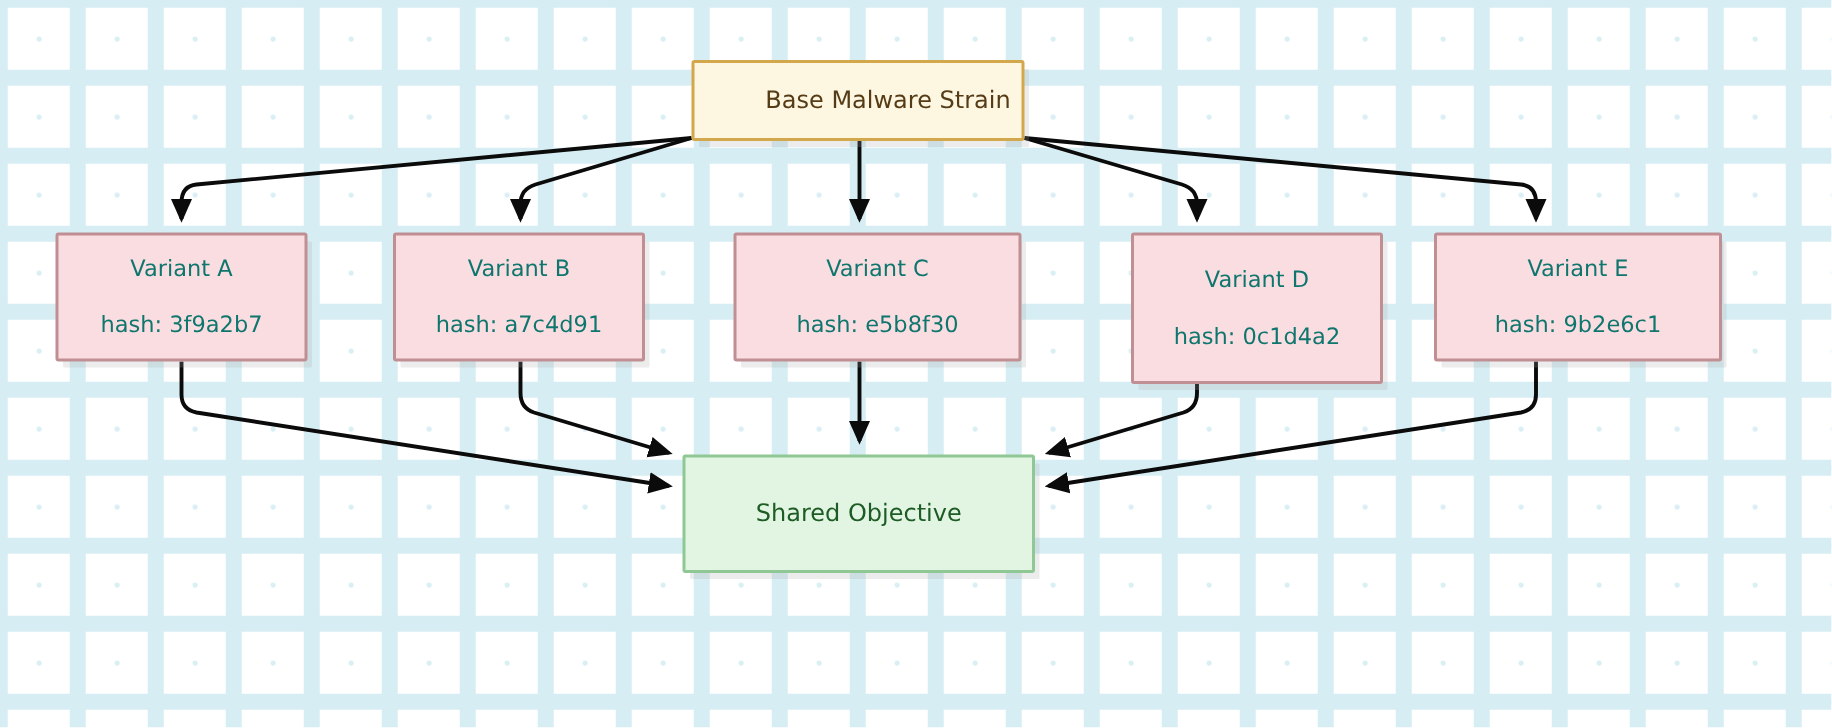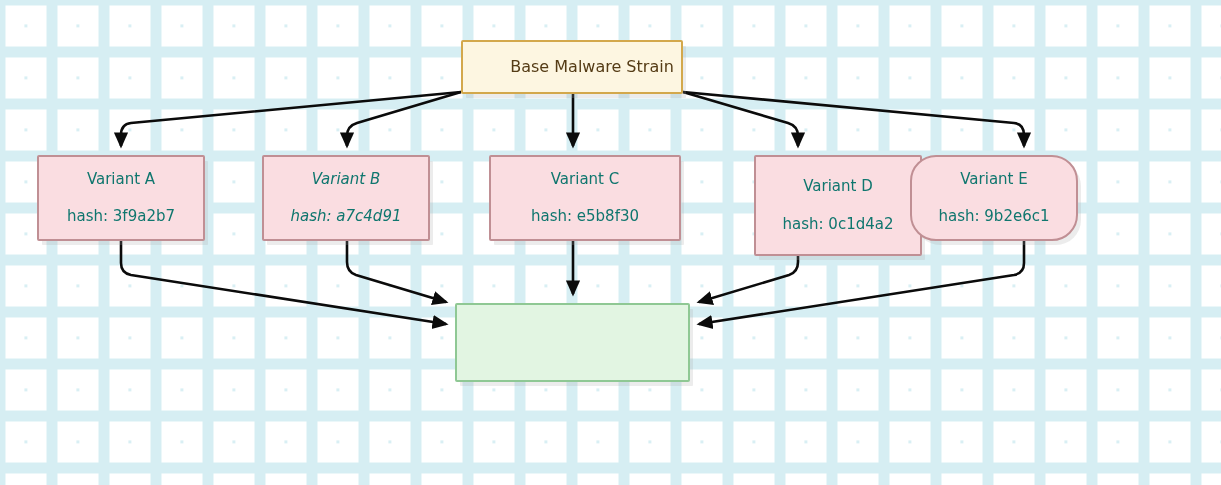--- a/index.html
+++ b/index.html
@@ -104,36 +104,37 @@
 
   <div class="node node-base" style="left:461px; top:40px; width:222px; height:54px;">
     <span class="node-line">Base Malware Strain</span>
   </div>
 
   <div class="node node-variant" style="left:37px; top:155px; width:168px; height:86px;">
     <span class="node-line">Variant A</span>
     <span class="node-line l2">hash: 3f9a2b7</span>
   </div>
 
-  <div class="node node-variant" style="left:262px; top:155px; width:168px; height:86px;font-style:italic;">
+  <div class="node node-variant" style="left:262px; top:155px; width:168px; height:86px;">
     <span class="node-line">Variant B</span>
     <span class="node-line l2">hash: a7c4d91</span>
   </div>
 
   <div class="node node-variant" style="left:489px; top:155px; width:192px; height:86px;">
     <span class="node-line">Variant C</span>
     <span class="node-line l2">hash: e5b8f30</span>
   </div>
 
   <div class="node node-variant" style="left:754px; top:155px; width:168px; height:101px;">
     <span class="node-line">Variant D</span>
     <span class="node-line l2">hash: 0c1d4a2</span>
   </div>
 
-  <div class="node node-variant" style="left:910px; top:155px; width:168px; height:86px;border-radius:26px;">
+  <div class="node node-variant" style="left:956px; top:155px; width:192px; height:86px;">
     <span class="node-line">Variant E</span>
     <span class="node-line l2">hash: 9b2e6c1</span>
   </div>
 
   <div class="node node-goal" style="left:455px; top:303px; width:235px; height:79px;">
+    <span class="node-line">Shared Objective</span>
   </div>
 
 </div>
 
 </body></html>

